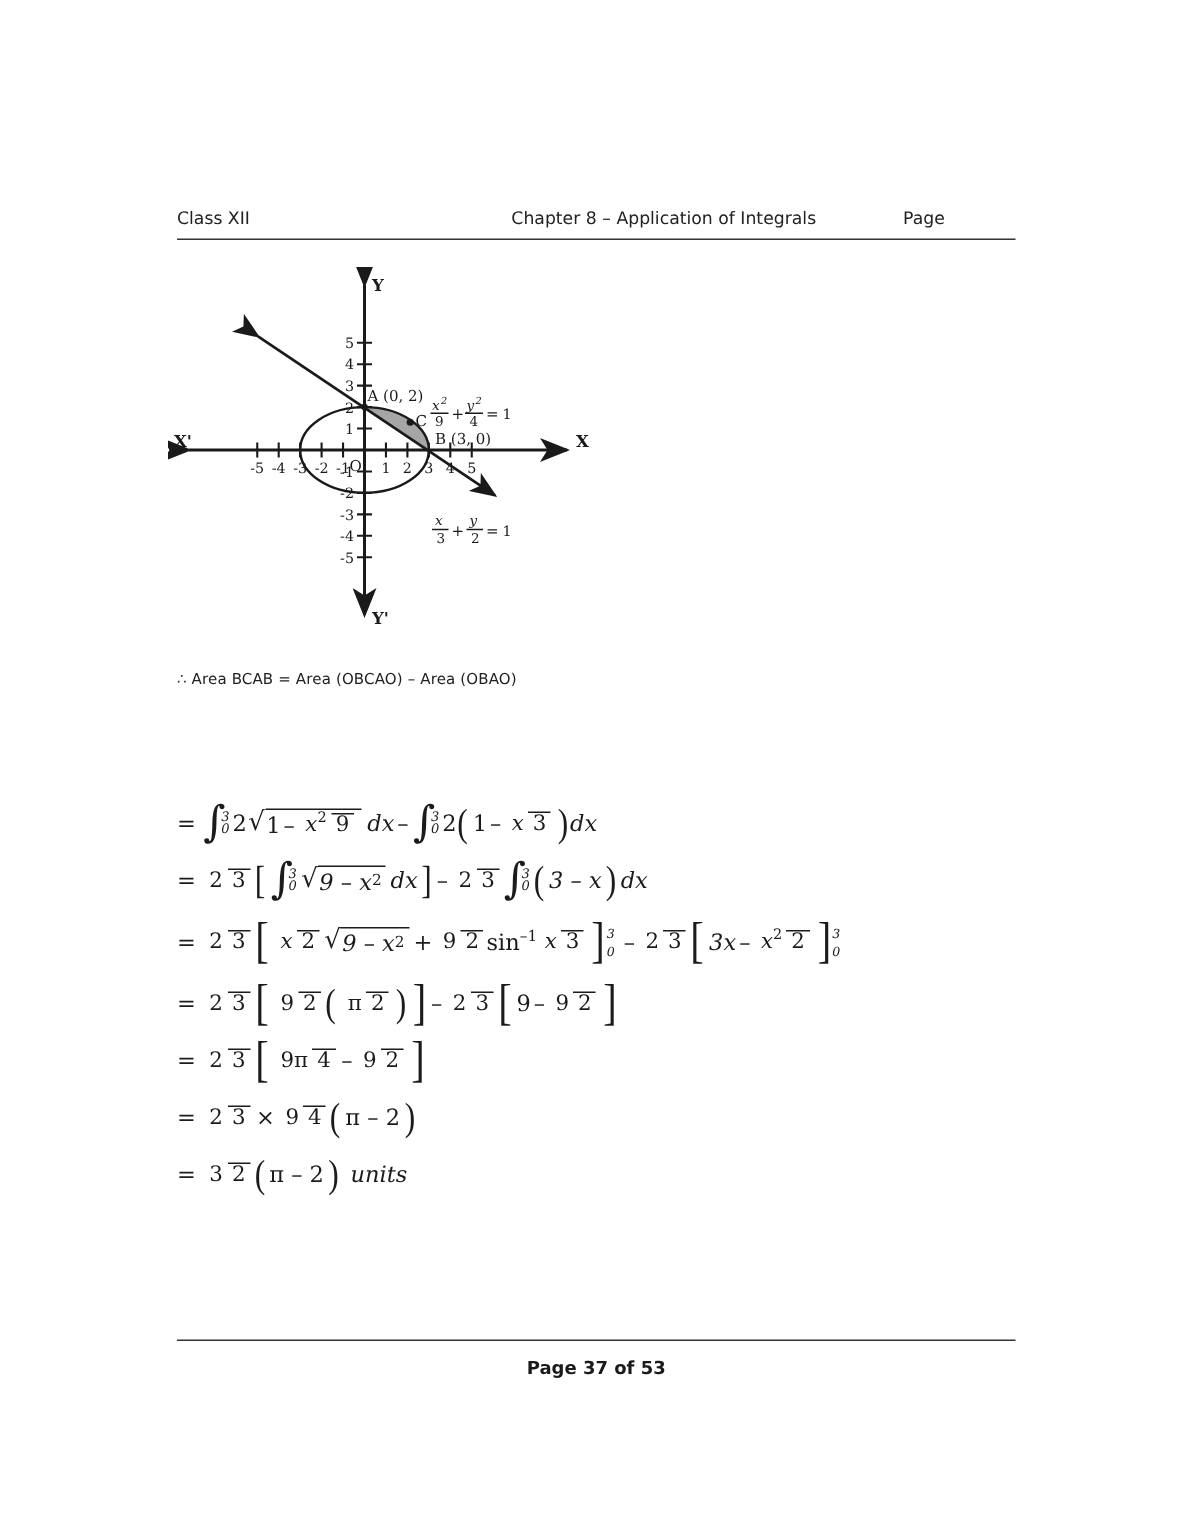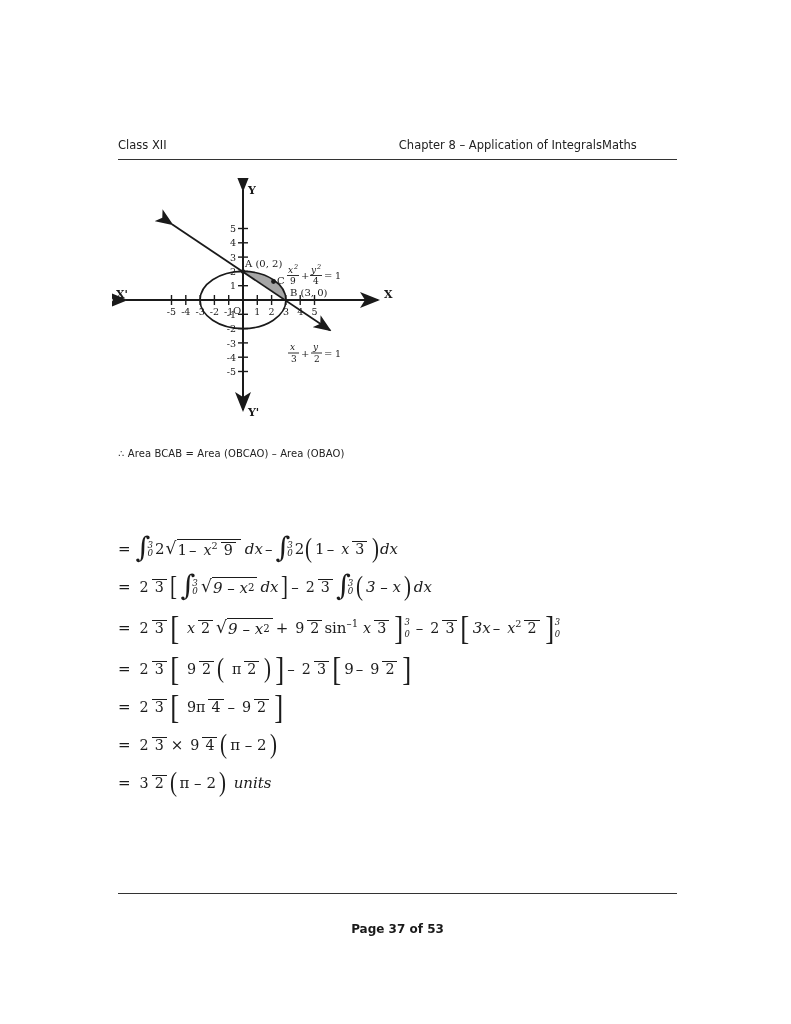--- a/index.html
+++ b/index.html
@@ -28,21 +28,21 @@
     position: absolute;
     left: 118px;
     top: 138px;
     width: 559px;
     display: flex;
     align-items: baseline;
     font-size: 11.5px;
     color: #222;
   }
   .hdr-left   { width: 165px; }
-  .hdr-center { flex: 1; text-align: right; }
+  .hdr-center { flex: 1; text-align: center; }
   .hdr-right  { width: 75px; text-align: left; }
   .header-rule {
     position: absolute;
     left: 118px;
     top: 159px;
     width: 559px;
     height: 0;
     border-top: 1.6px solid #333;
   }
 
@@ -187,32 +187,31 @@
   }
   .footer {
     position: absolute;
     left: 118px;
     top: 905px;
     width: 559px;
     text-align: center;
     font-size: 12px;
     font-weight: bold;
     color: #1a1a1a;
-    margin-top: 17px;
   }
 </style>
 </head>
 <body>
 
 <div class="page">
 
   <div class="header">
     <span class="hdr-left">Class XII</span>
     <span class="hdr-center">Chapter 8 – Application of Integrals</span>
-    <span class="hdr-right">Maths</span>
+    <span class="hdr-right">Page</span>
   </div>
   <div class="header-rule"></div>
 
   <div class="figure">
     <svg width="290" height="245" viewBox="0 0 290 245" xmlns="http://www.w3.org/2000/svg">
       <defs>
         <marker id="arrH" markerWidth="10" markerHeight="8" refX="9" refY="4" orient="auto">
           <path d="M0,0 L10,4 L0,8 L2.5,4 Z" fill="#1a1a1a"></path>
         </marker>
       </defs>

